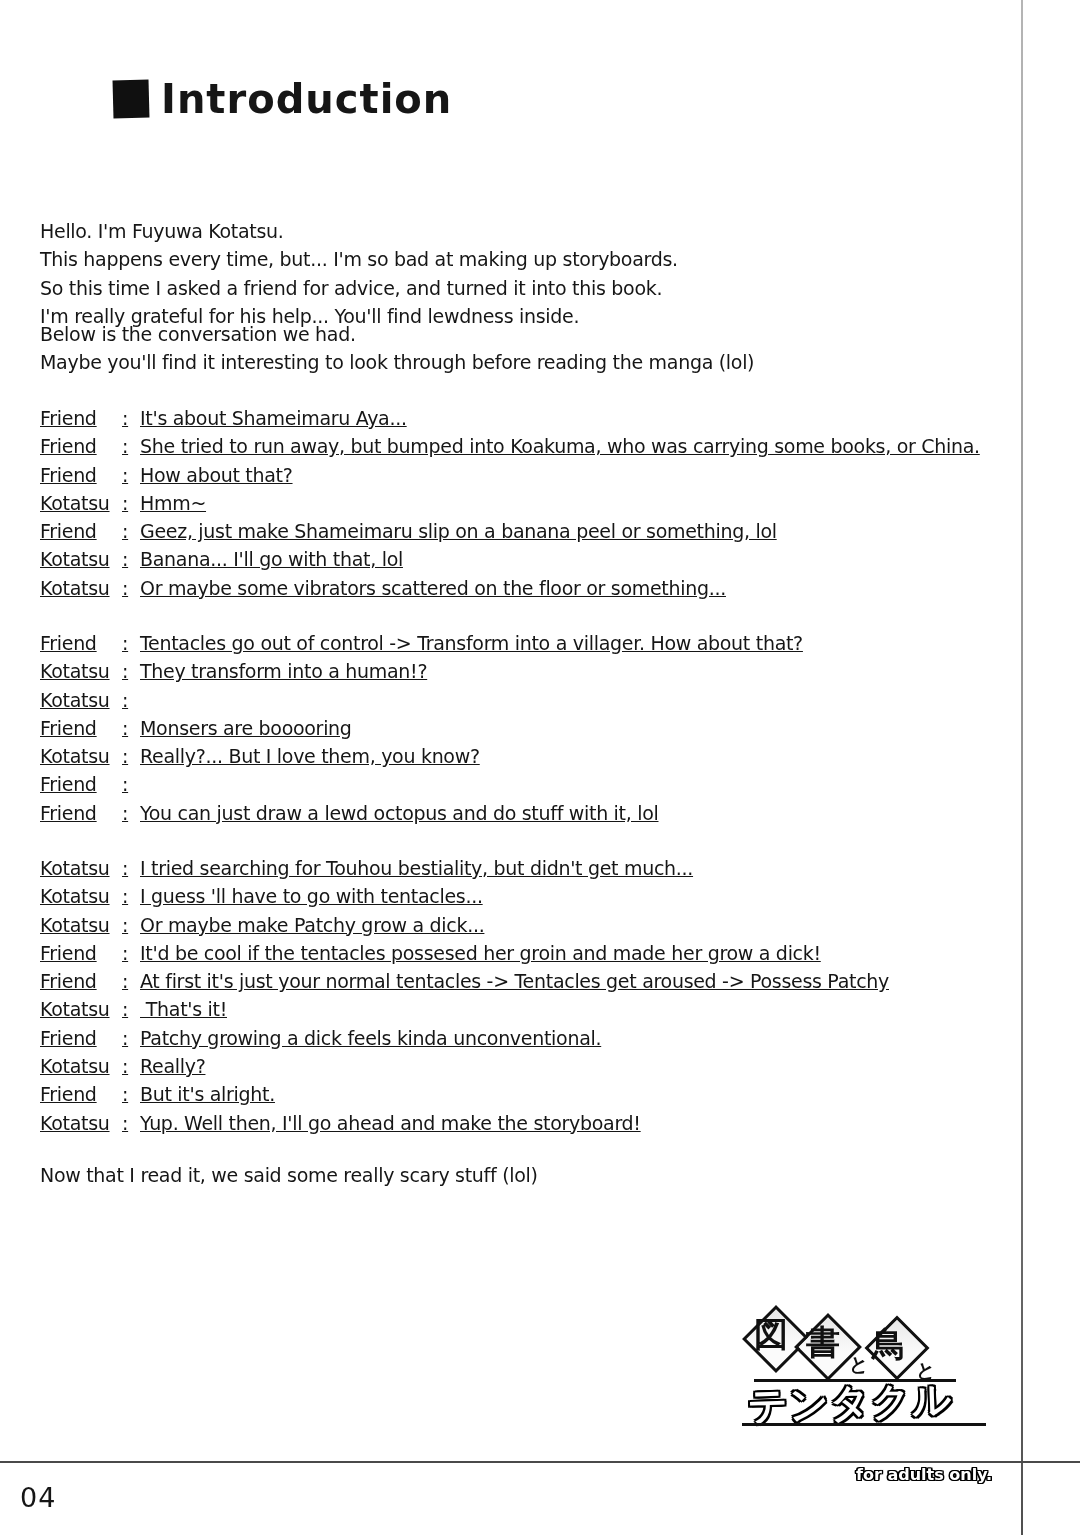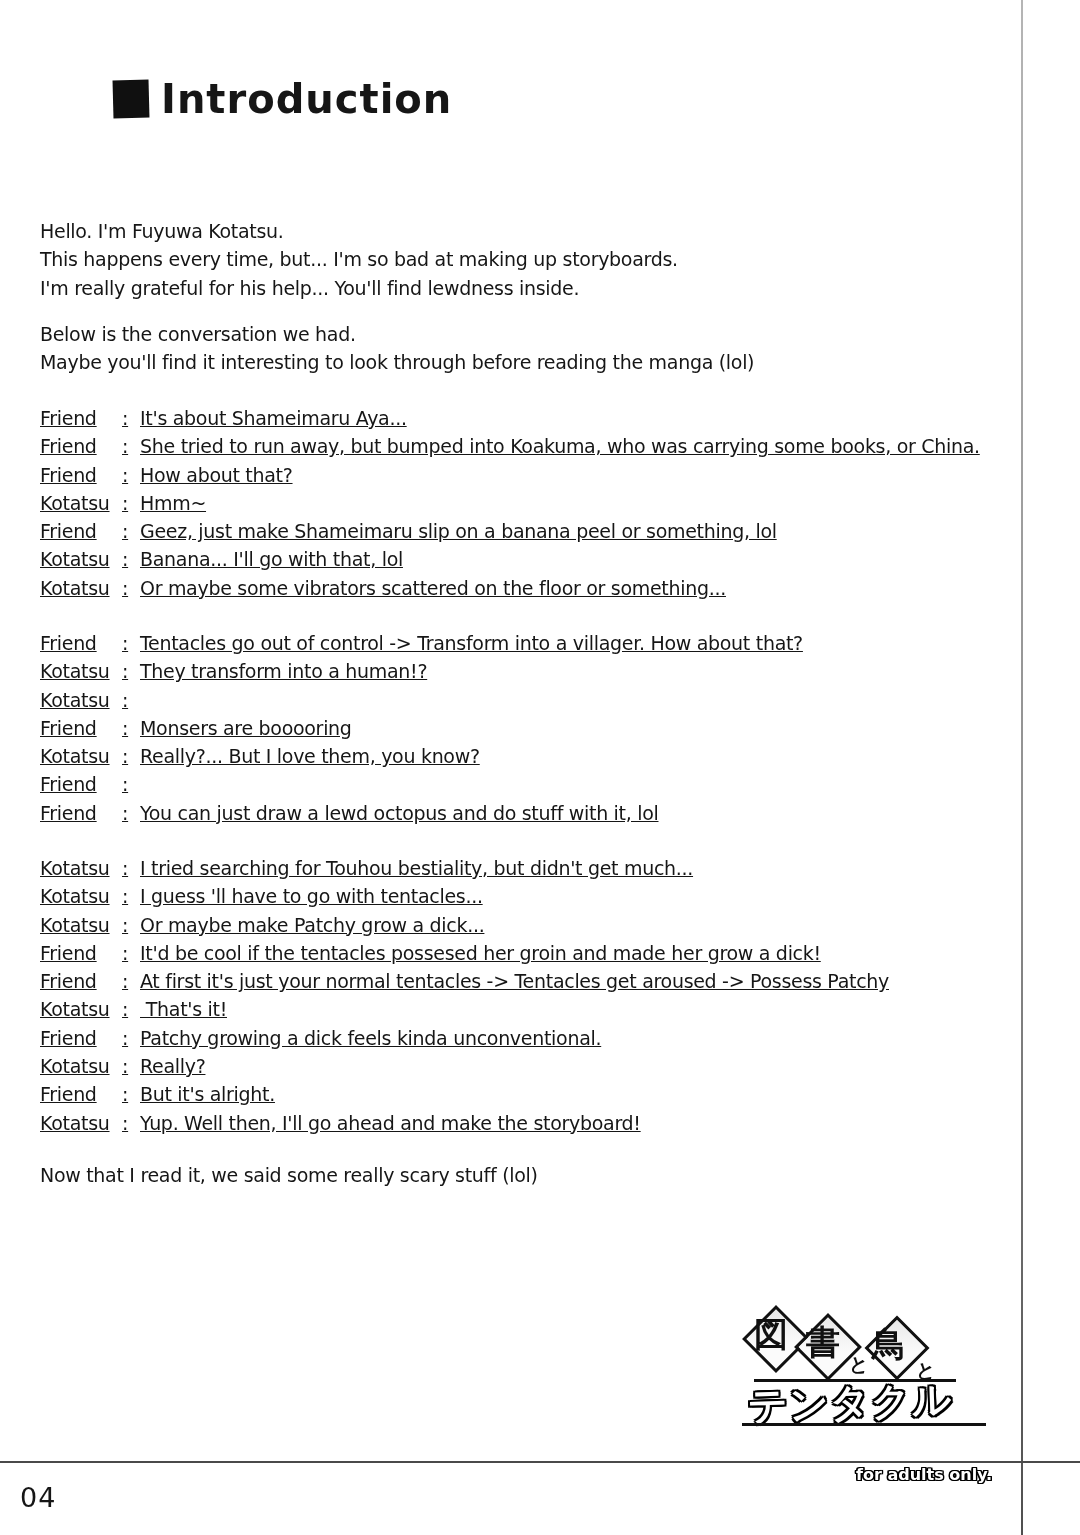--- a/index.html
+++ b/index.html
@@ -61,20 +61,21 @@
 <div class="page">
 
   <div class="title">
     <span class="title-square"></span>
     <span class="title-text">Introduction</span>
   </div>
 
   <div class="tblock" style="top:182px;margin-top:35px;">
     <div class="pline">Hello. I'm Fuyuwa Kotatsu.</div>
     <div class="pline">This happens every time, but... I'm so bad at making up storyboards.</div>
+    <div class="pline">So this time I asked a friend for advice, and turned it into this book.</div>
     <div class="pline">I'm really grateful for his help... You'll find lewdness inside.</div>
   </div>
 
   <div class="tblock" style="top:320px;">
     <div class="pline">Below is the conversation we had.</div>
     <div class="pline">Maybe you'll find it interesting to look through before reading the manga (lol)</div>
   </div>
 
   <div class="tblock" style="top:404px;">
     <div class="dline">

